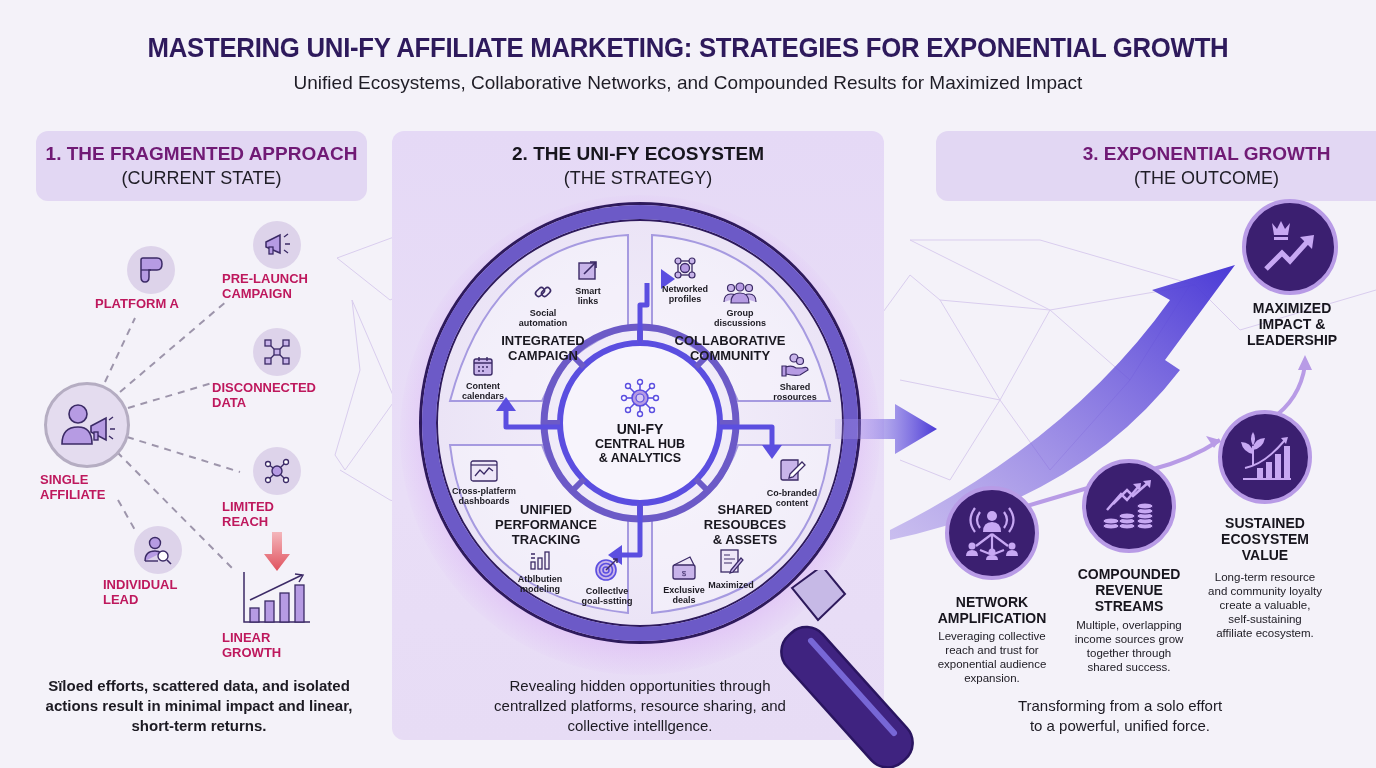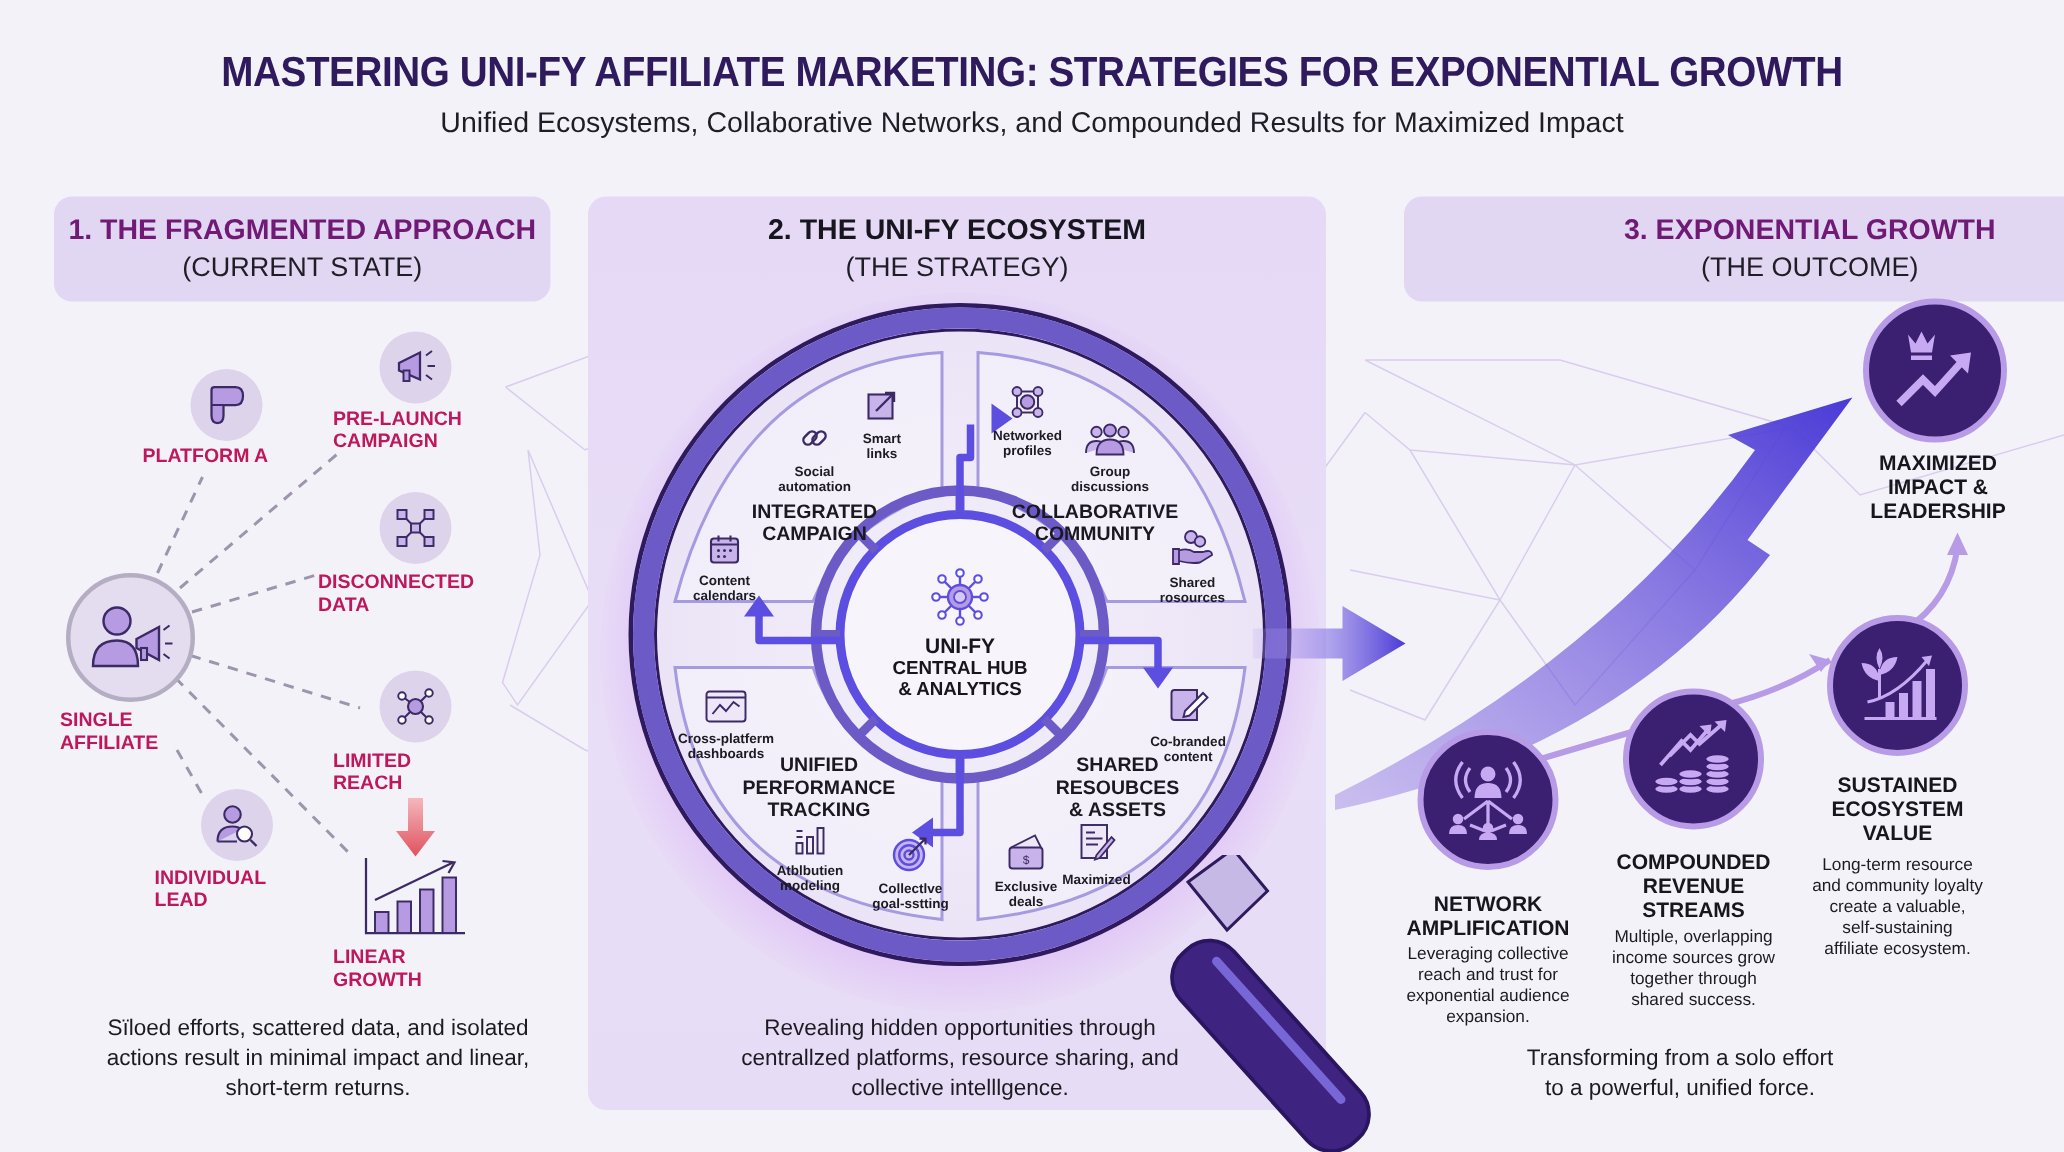--- a/index.html
+++ b/index.html
@@ -161,21 +161,21 @@
     <path d="M2 26 H15" stroke="#3b2a66" stroke-width="1.4"></path>
     <circle cx="20" cy="21" r="5" fill="#fff" stroke="#3b2a66" stroke-width="1.4"></circle>
     <path d="M24 25 L28 29" stroke="#3b2a66" stroke-width="1.6"></path>
   </svg>
 </div>
 <div class="abs node-lbl" style="left:103px;top:577px;width:110px;">
   <div>INDIVIDUAL</div>
     <div>LEAD</div>
 </div>
 
-<div class="abs para" style="left:32px;top:676px;width:360px;">
+<div class="abs para" style="left:19px;top:676px;width:360px;font-weight:bold;">
   <div>Sïloed efforts, scattered data, and isolated</div>
     <div>actions result in minimal impact and linear,</div>
     <div>short-term returns.</div>
 </div>
 
 <div class="abs panel2"></div>
 <div class="abs" style="left:392px;top:143px;width:492px;text-align:center;">
   <div style="font-size:19px;font-weight:700;color:#17151d;">2. THE UNI-FY ECOSYSTEM</div>
   <div style="font-size:18px;color:#1f1d26;margin-top:3px;">(THE STRATEGY)</div>
 </div>

